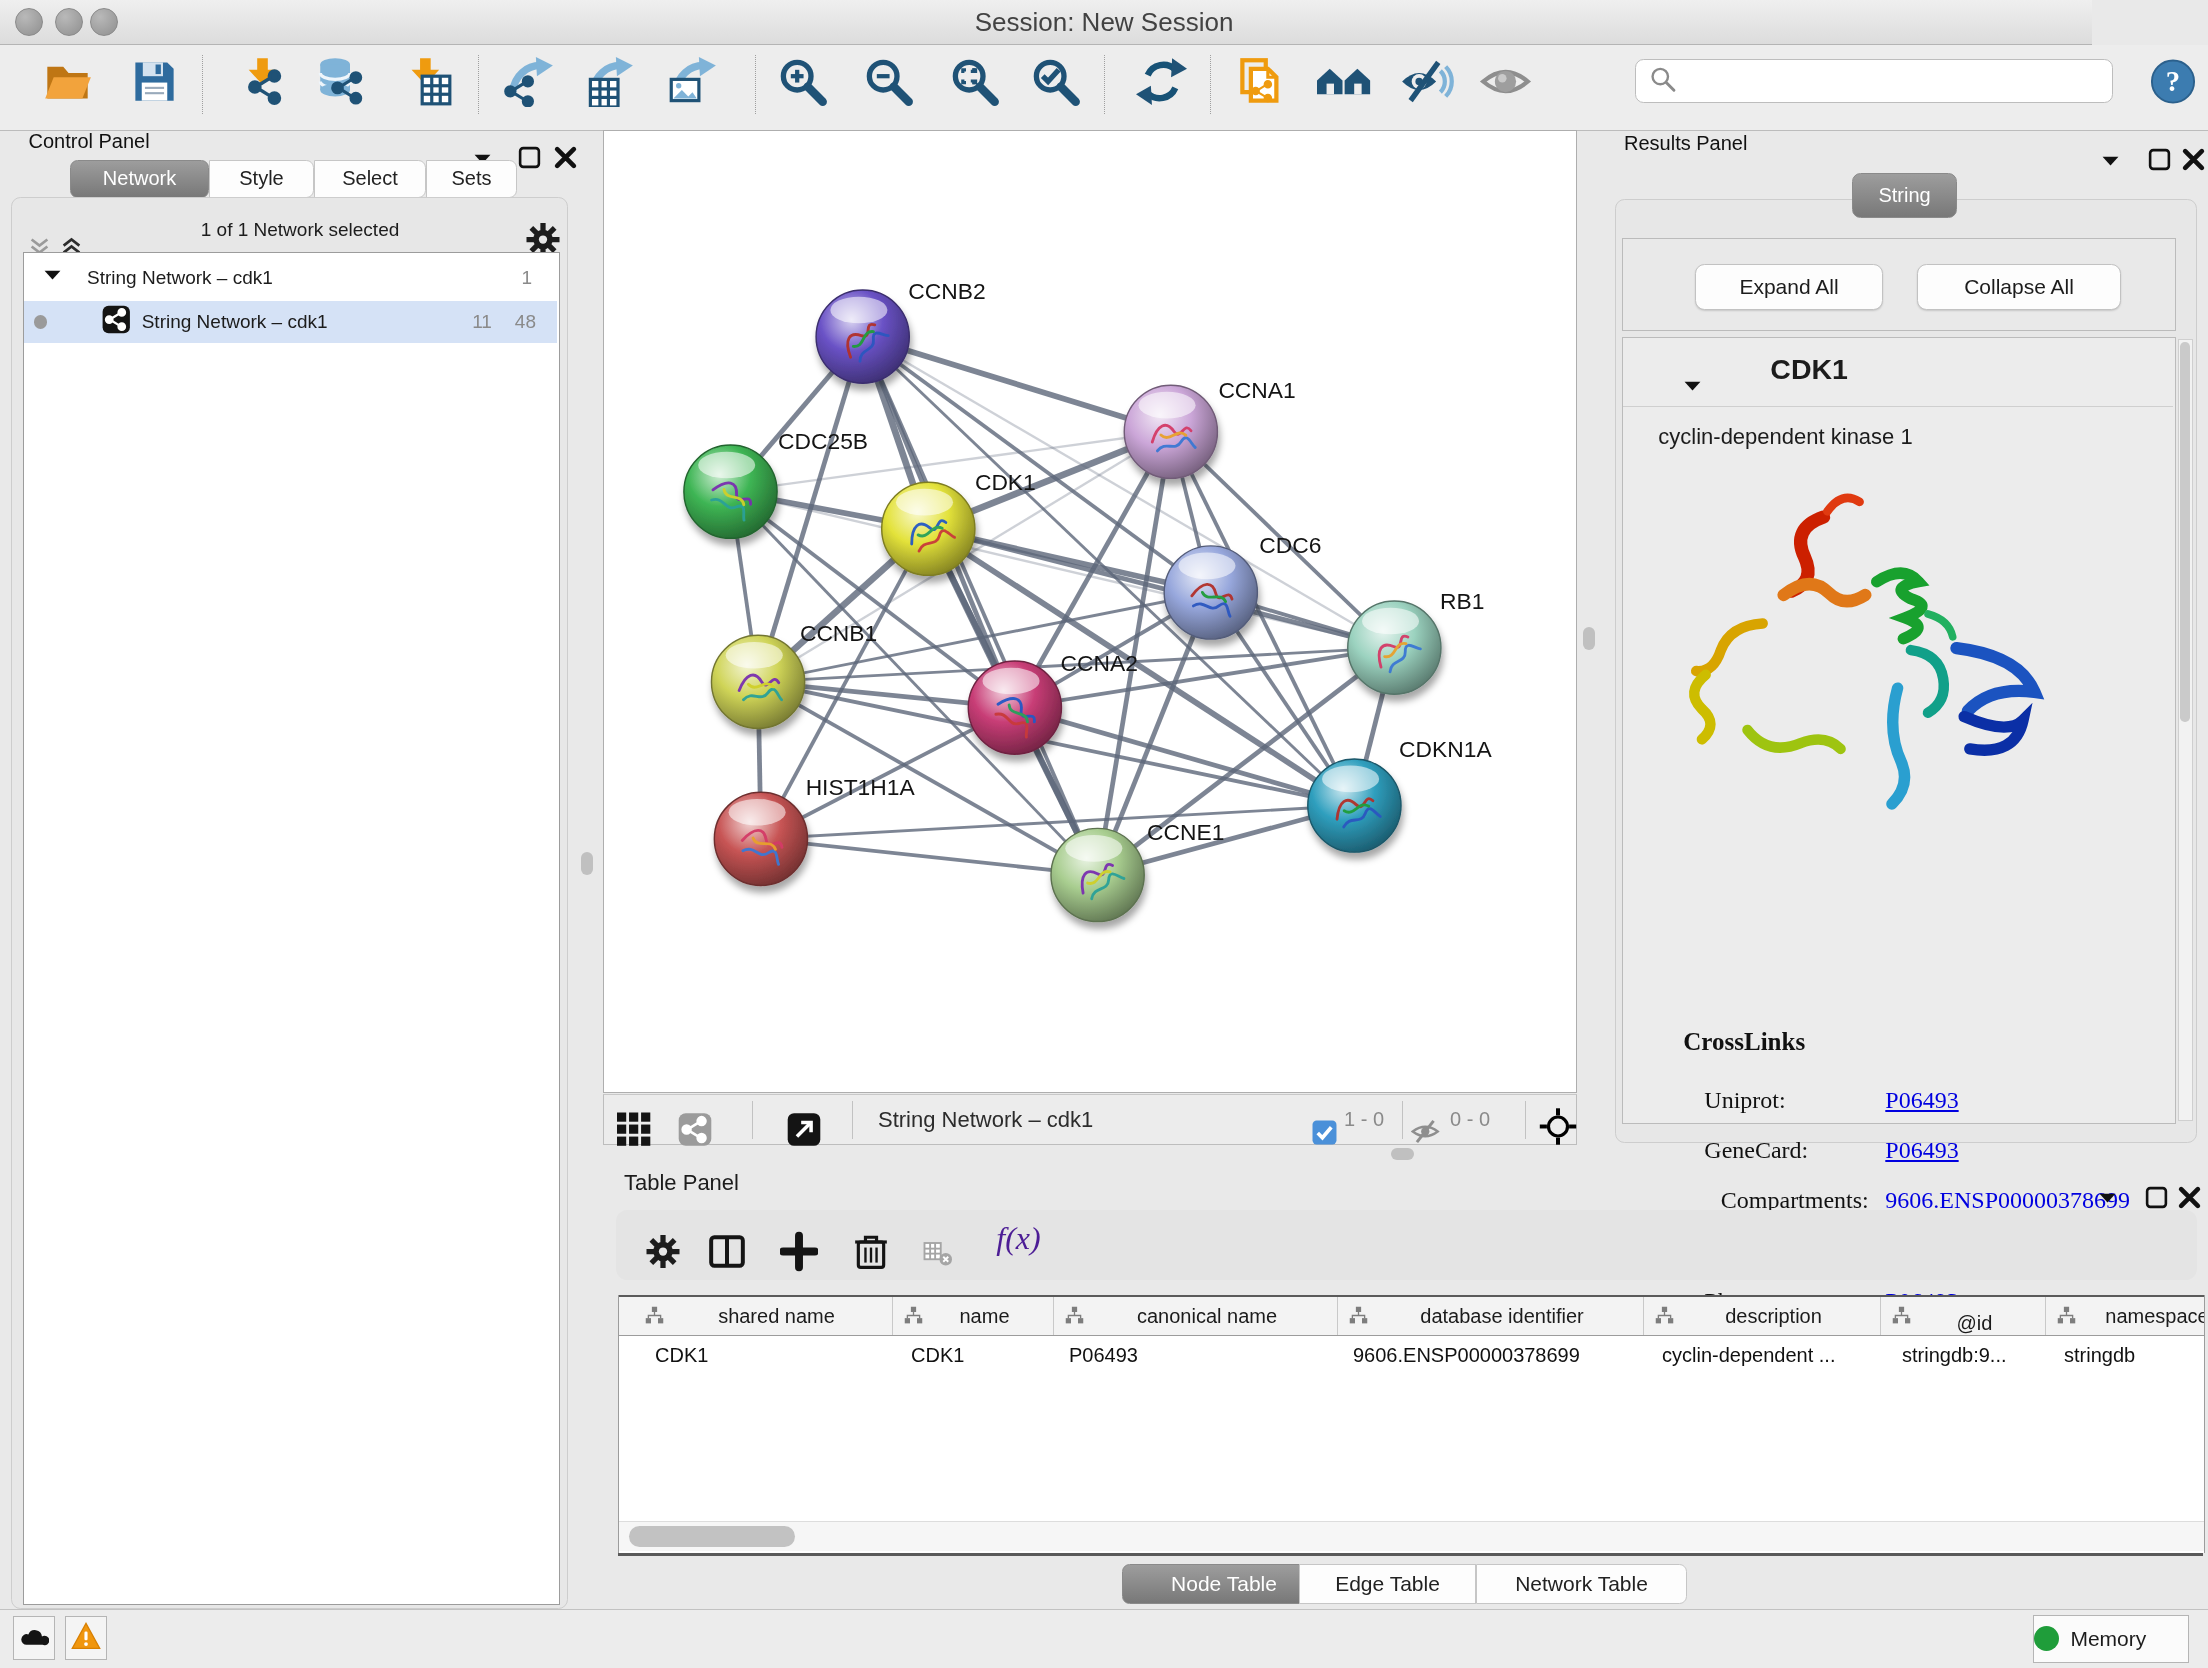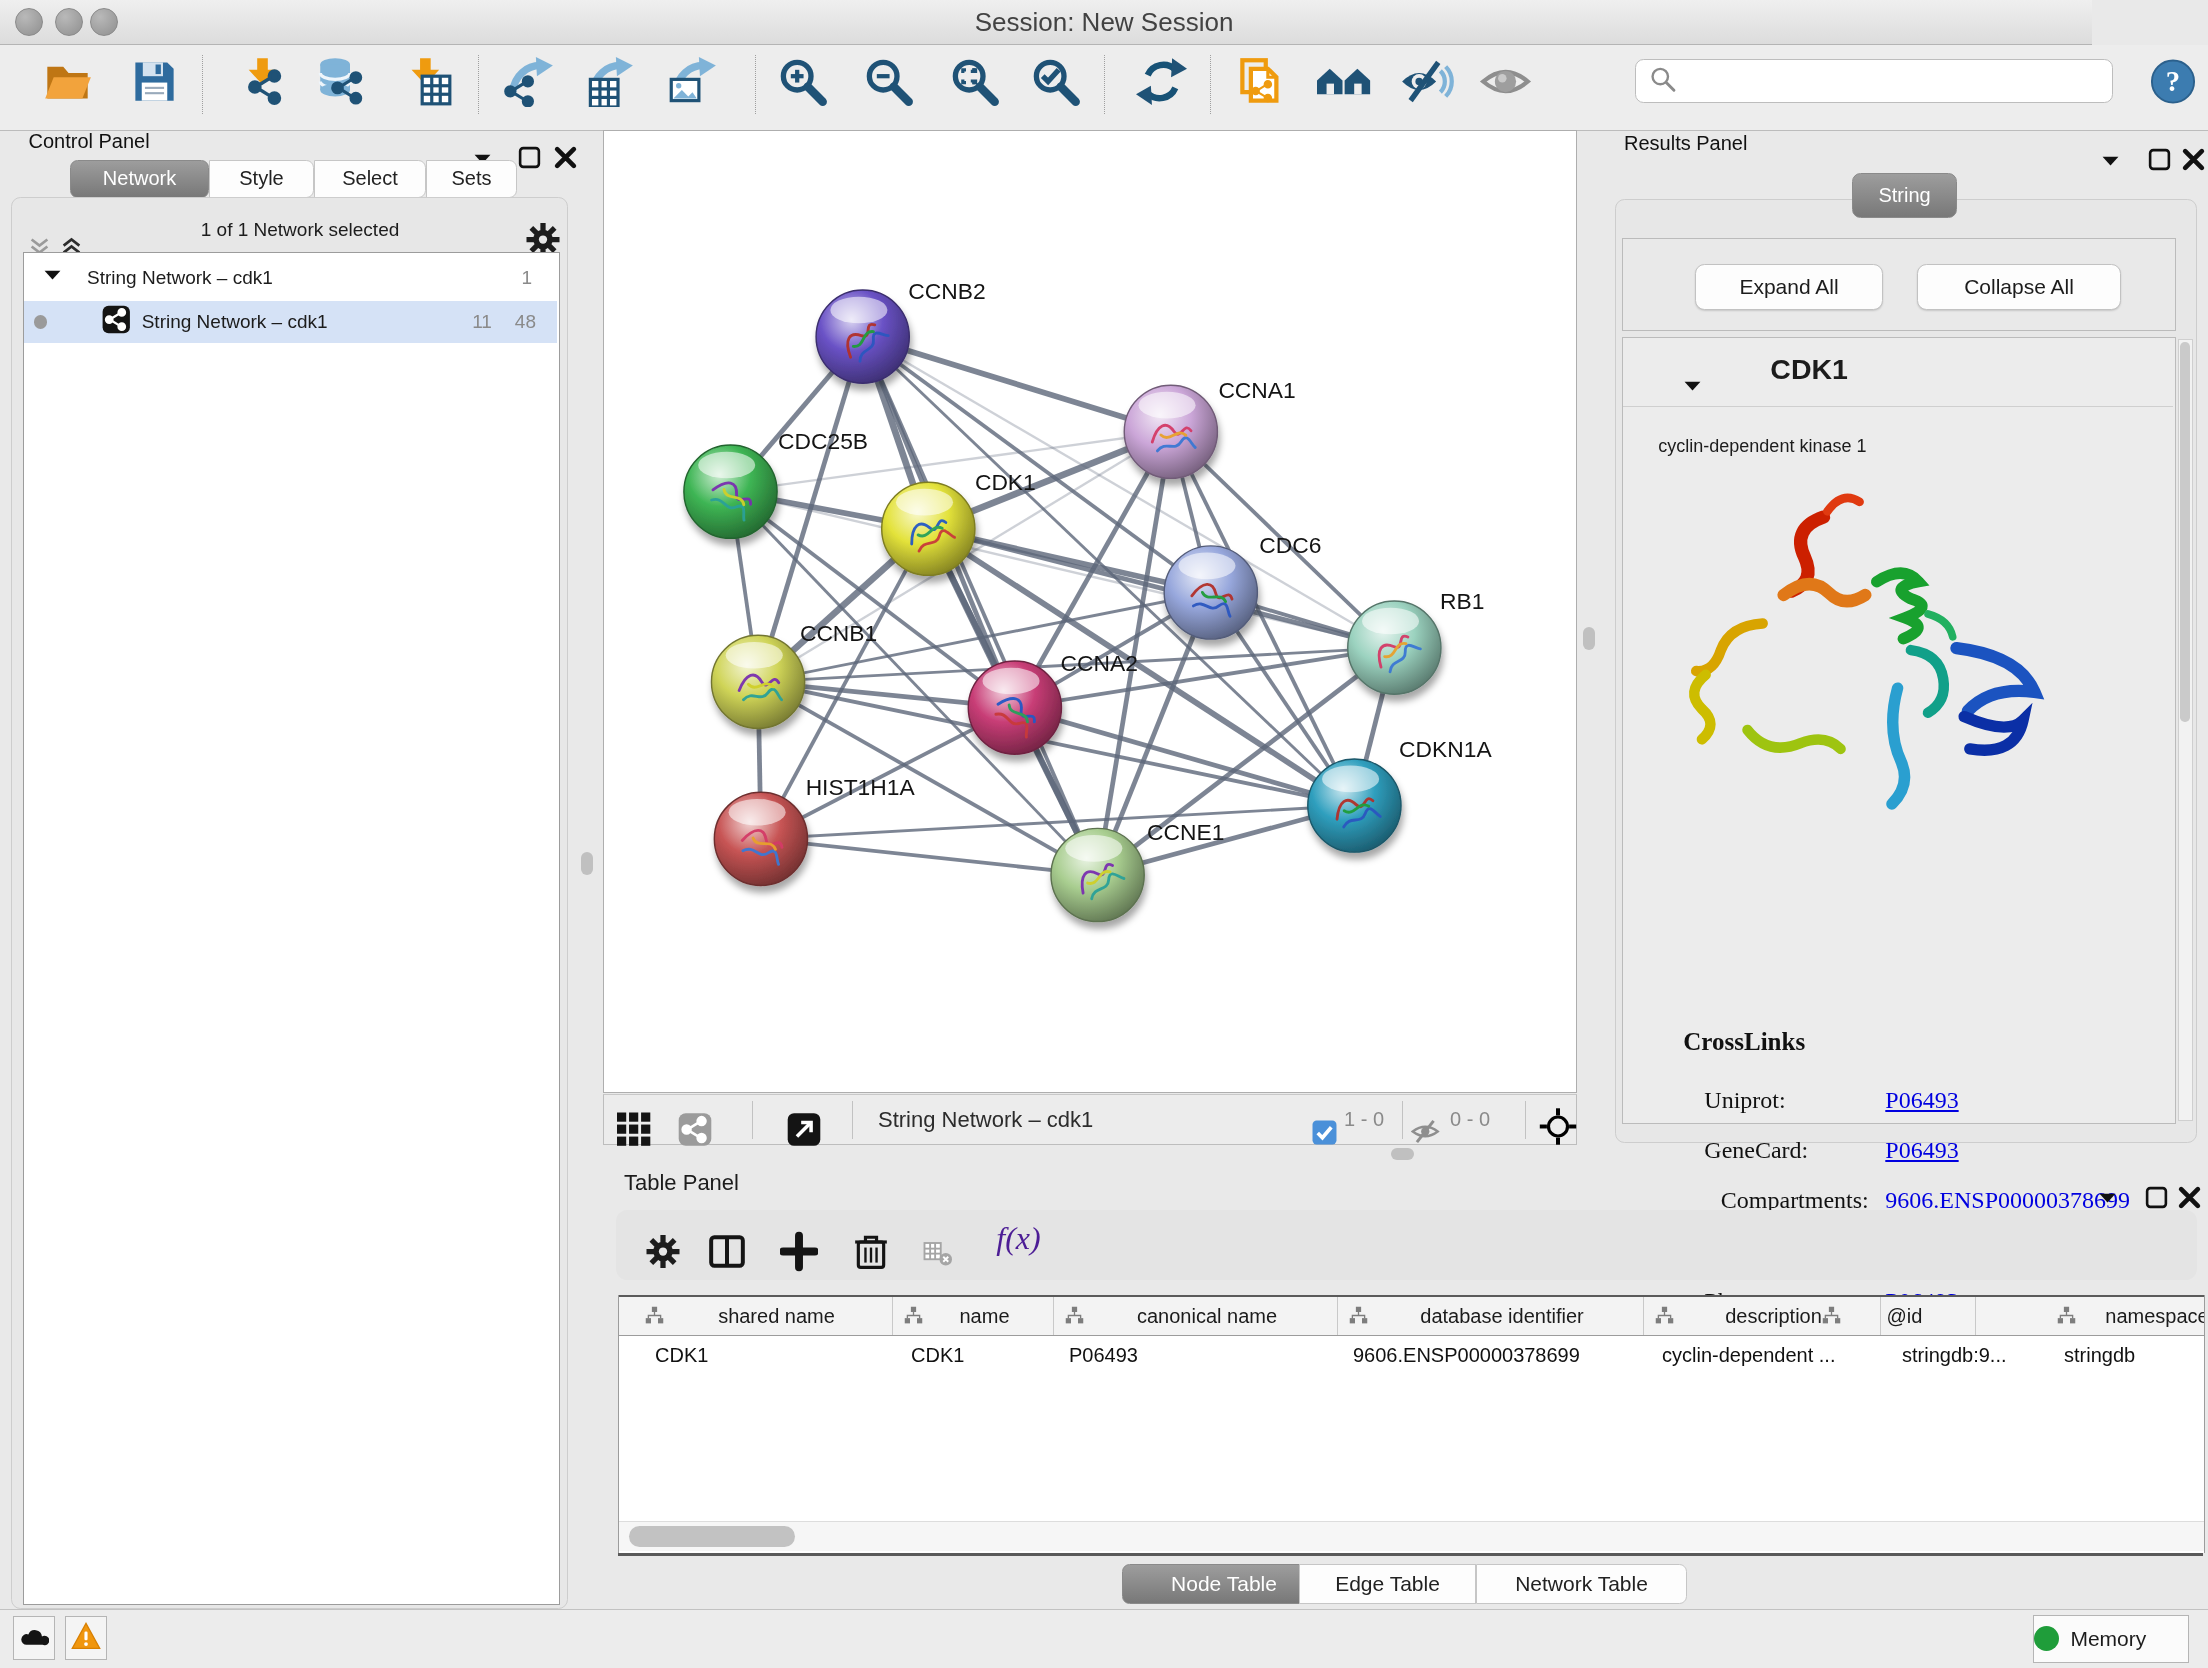--- a/index.html
+++ b/index.html
@@ -649,21 +649,21 @@
   <div class="abs" style="left:13.3px;top:108px;width:552px;height:91px;background:#e9e9e9;border:1px solid #bbb"></div>
   <div class="rbtn" style="left:86px;width:186px">Expand All</div>
   <div class="rbtn" style="left:308px;width:202px">Collapse All</div>
   <div class="abs" id="rp-section">
     <div class="abs" style="left:0;top:0;width:550px;height:68px;border-bottom:1px solid #cfcfcf">
       <span class="abs" style="left:60px;top:23px"><svg width="19" height="51" viewBox="0 0 48 48">
             <polygon points="4,12 44,12 24,34" fill="#111"></polygon>
           </svg></span>
       <div class="abs" style="left:147px;top:15px;font-size:28.5px;font-weight:bold">CDK1</div>
     </div>
-    <div class="abs" style="left:35px;top:98px;font-size:18px">cyclin-dependent kinase 1</div>
+    <div class="abs" style="left:35px;top:86px;font-size:22px">cyclin-dependent kinase 1</div>
     <svg class="abs" style="left:48px;top:124px" width="438" height="380" viewBox="0 0 460 400">
       <g fill="none" stroke-linecap="round">
         <path d="M160 58 q -34 12 -20 42 q 12 26 -14 36" stroke="#cc2000" stroke-width="14"></path>
         <path d="M164 52 q 16 -22 34 -10" stroke="#e03a10" stroke-width="9"></path>
         <path d="M118 140 q 28 -22 48 -2 q 16 16 38 2" stroke="#e07818" stroke-width="13"></path>
         <path d="M96 170 q -34 2 -44 28 q -8 24 -26 22" stroke="#d8a400" stroke-width="11"></path>
         <path d="M36 224 q -22 18 -4 36 q 18 16 0 32" stroke="#cdbd00" stroke-width="11"></path>
         <path d="M80 282 q 22 28 56 14 q 26 -10 42 6" stroke="#9ec410" stroke-width="11"></path>
         <path d="M216 126 q 28 -18 44 0 q -32 6 -8 18 q 26 8 -6 20 q 28 10 -2 22" stroke="#18a12e" stroke-width="12"></path>
         <path d="M252 198 q 30 4 34 30 q 4 24 -16 36" stroke="#11a089" stroke-width="11"></path>
@@ -806,21 +806,21 @@
           <span style="position:absolute;left:9.5px;top:7.6px"><svg width="21" height="21" viewBox="0 0 48 48">
               <g fill="#7d7d7d">
                 <rect x="18" y="4" width="12" height="12"></rect>
                 <rect x="4" y="30" width="12" height="12"></rect>
                 <rect x="32" y="30" width="12" height="12"></rect>
                 <path d="M24 16 v8 M10 30 v-6 h28 v6" stroke="#7d7d7d" stroke-width="3" fill="none"></path>
               </g>
             </svg></span>
       <span style="margin-left:23px">description</span>
         </div>
-        <div class="th" style="left: 1192px; width: 165px;">
+        <div class="th" style="left: 1262px; width: 165px; align-items: flex-end;">
           <span style="position:absolute;left:9.5px;top:7.6px"><svg width="21" height="21" viewBox="0 0 48 48">
               <g fill="#7d7d7d">
                 <rect x="18" y="4" width="12" height="12"></rect>
                 <rect x="4" y="30" width="12" height="12"></rect>
                 <rect x="32" y="30" width="12" height="12"></rect>
                 <path d="M24 16 v8 M10 30 v-6 h28 v6" stroke="#7d7d7d" stroke-width="3" fill="none"></path>
               </g>
             </svg></span>
       <span style="margin-left:23px">@id</span>
         </div>

